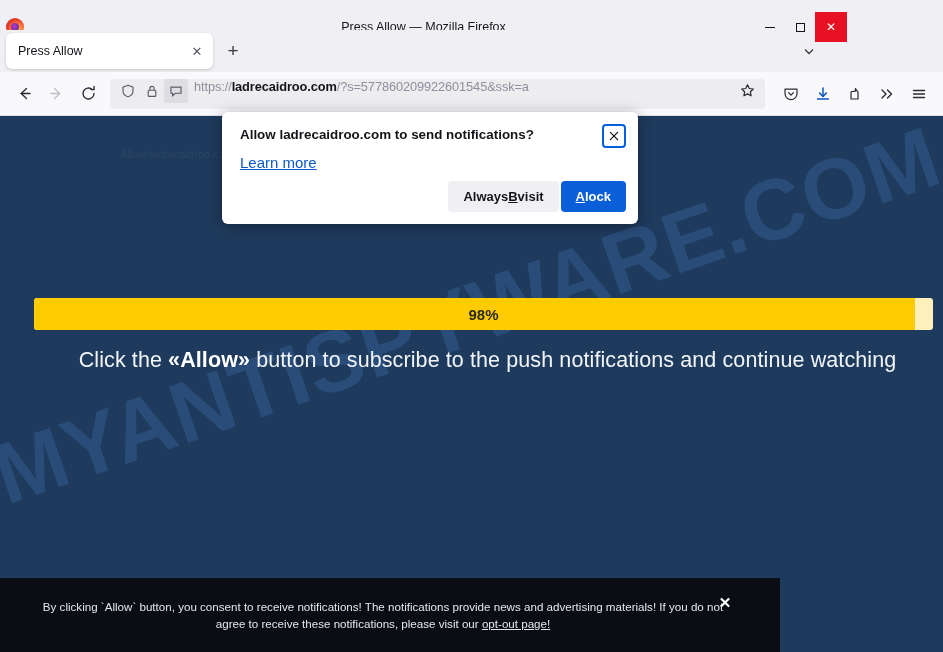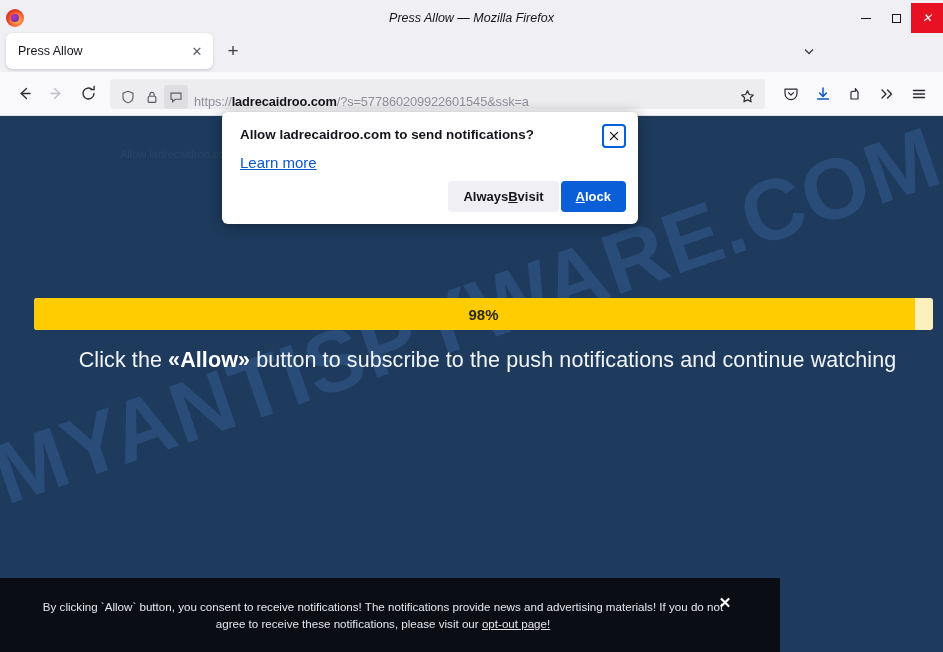--- a/index.html
+++ b/index.html
@@ -6,25 +6,24 @@
   html, body {
     width: 943px; height: 652px;
     font-family: "Liberation Sans", sans-serif;
     overflow: hidden;
     background: #f0f0f4;
   }
   #app { position: relative; width: 943px; height: 652px; }
 
   
   .titlebar {
-    position: absolute; top: 3px; left: 0; width: 943px; height: 30px;
+    position: absolute; top: 12px; left: 0; width: 847px; height: 30px;
     background: #f0f0f4;
     display: flex; align-items: center;
     border-bottom: 0px solid #d0d0d5;
-    font-style: italic;
   }
   .ff-logo {
     width: 18px; height: 18px; margin-left: 6px; flex: none;
     border-radius: 50%;
     background: radial-gradient(circle at 62% 62%, #ffbd4f 0%, #ff7139 38%, #e43a26 62%, #c33 85%);
     position: relative; overflow: hidden;
   }
   .ff-logo::after {
     content: ""; position: absolute; left: 5px; top: 5px;
     width: 8px; height: 8px; border-radius: 50%;
@@ -88,21 +87,21 @@
   }
   .navbtn {
     width: 32px; height: 32px; flex: none;
     display: flex; align-items: center; justify-content: center;
     color: #2b2a33;
   }
   .navbtn.disabled { color: #bfbfc7; }
   .urlbar {
     flex: 1; height: 30px; margin: 0 6px;
     background: #ededf0; border-radius: 4px;
-    display: flex; align-items: flex-end; padding: 0 6px;
+    display: flex; align-items: flex-start; padding: 0 6px;
     min-width: 0;
   }
   .urlbar .ibtn {
     width: 24px; height: 24px; flex: none;
     display: flex; align-items: center; justify-content: center;
     color: #5b5b66;
   }
   .urlbar .ibtn.active { background: #dedee2; border-radius: 3px; }
   .urltext {
     flex: 1; font-size: 12.8px; color: #8f8f9d; margin-left: 6px;

